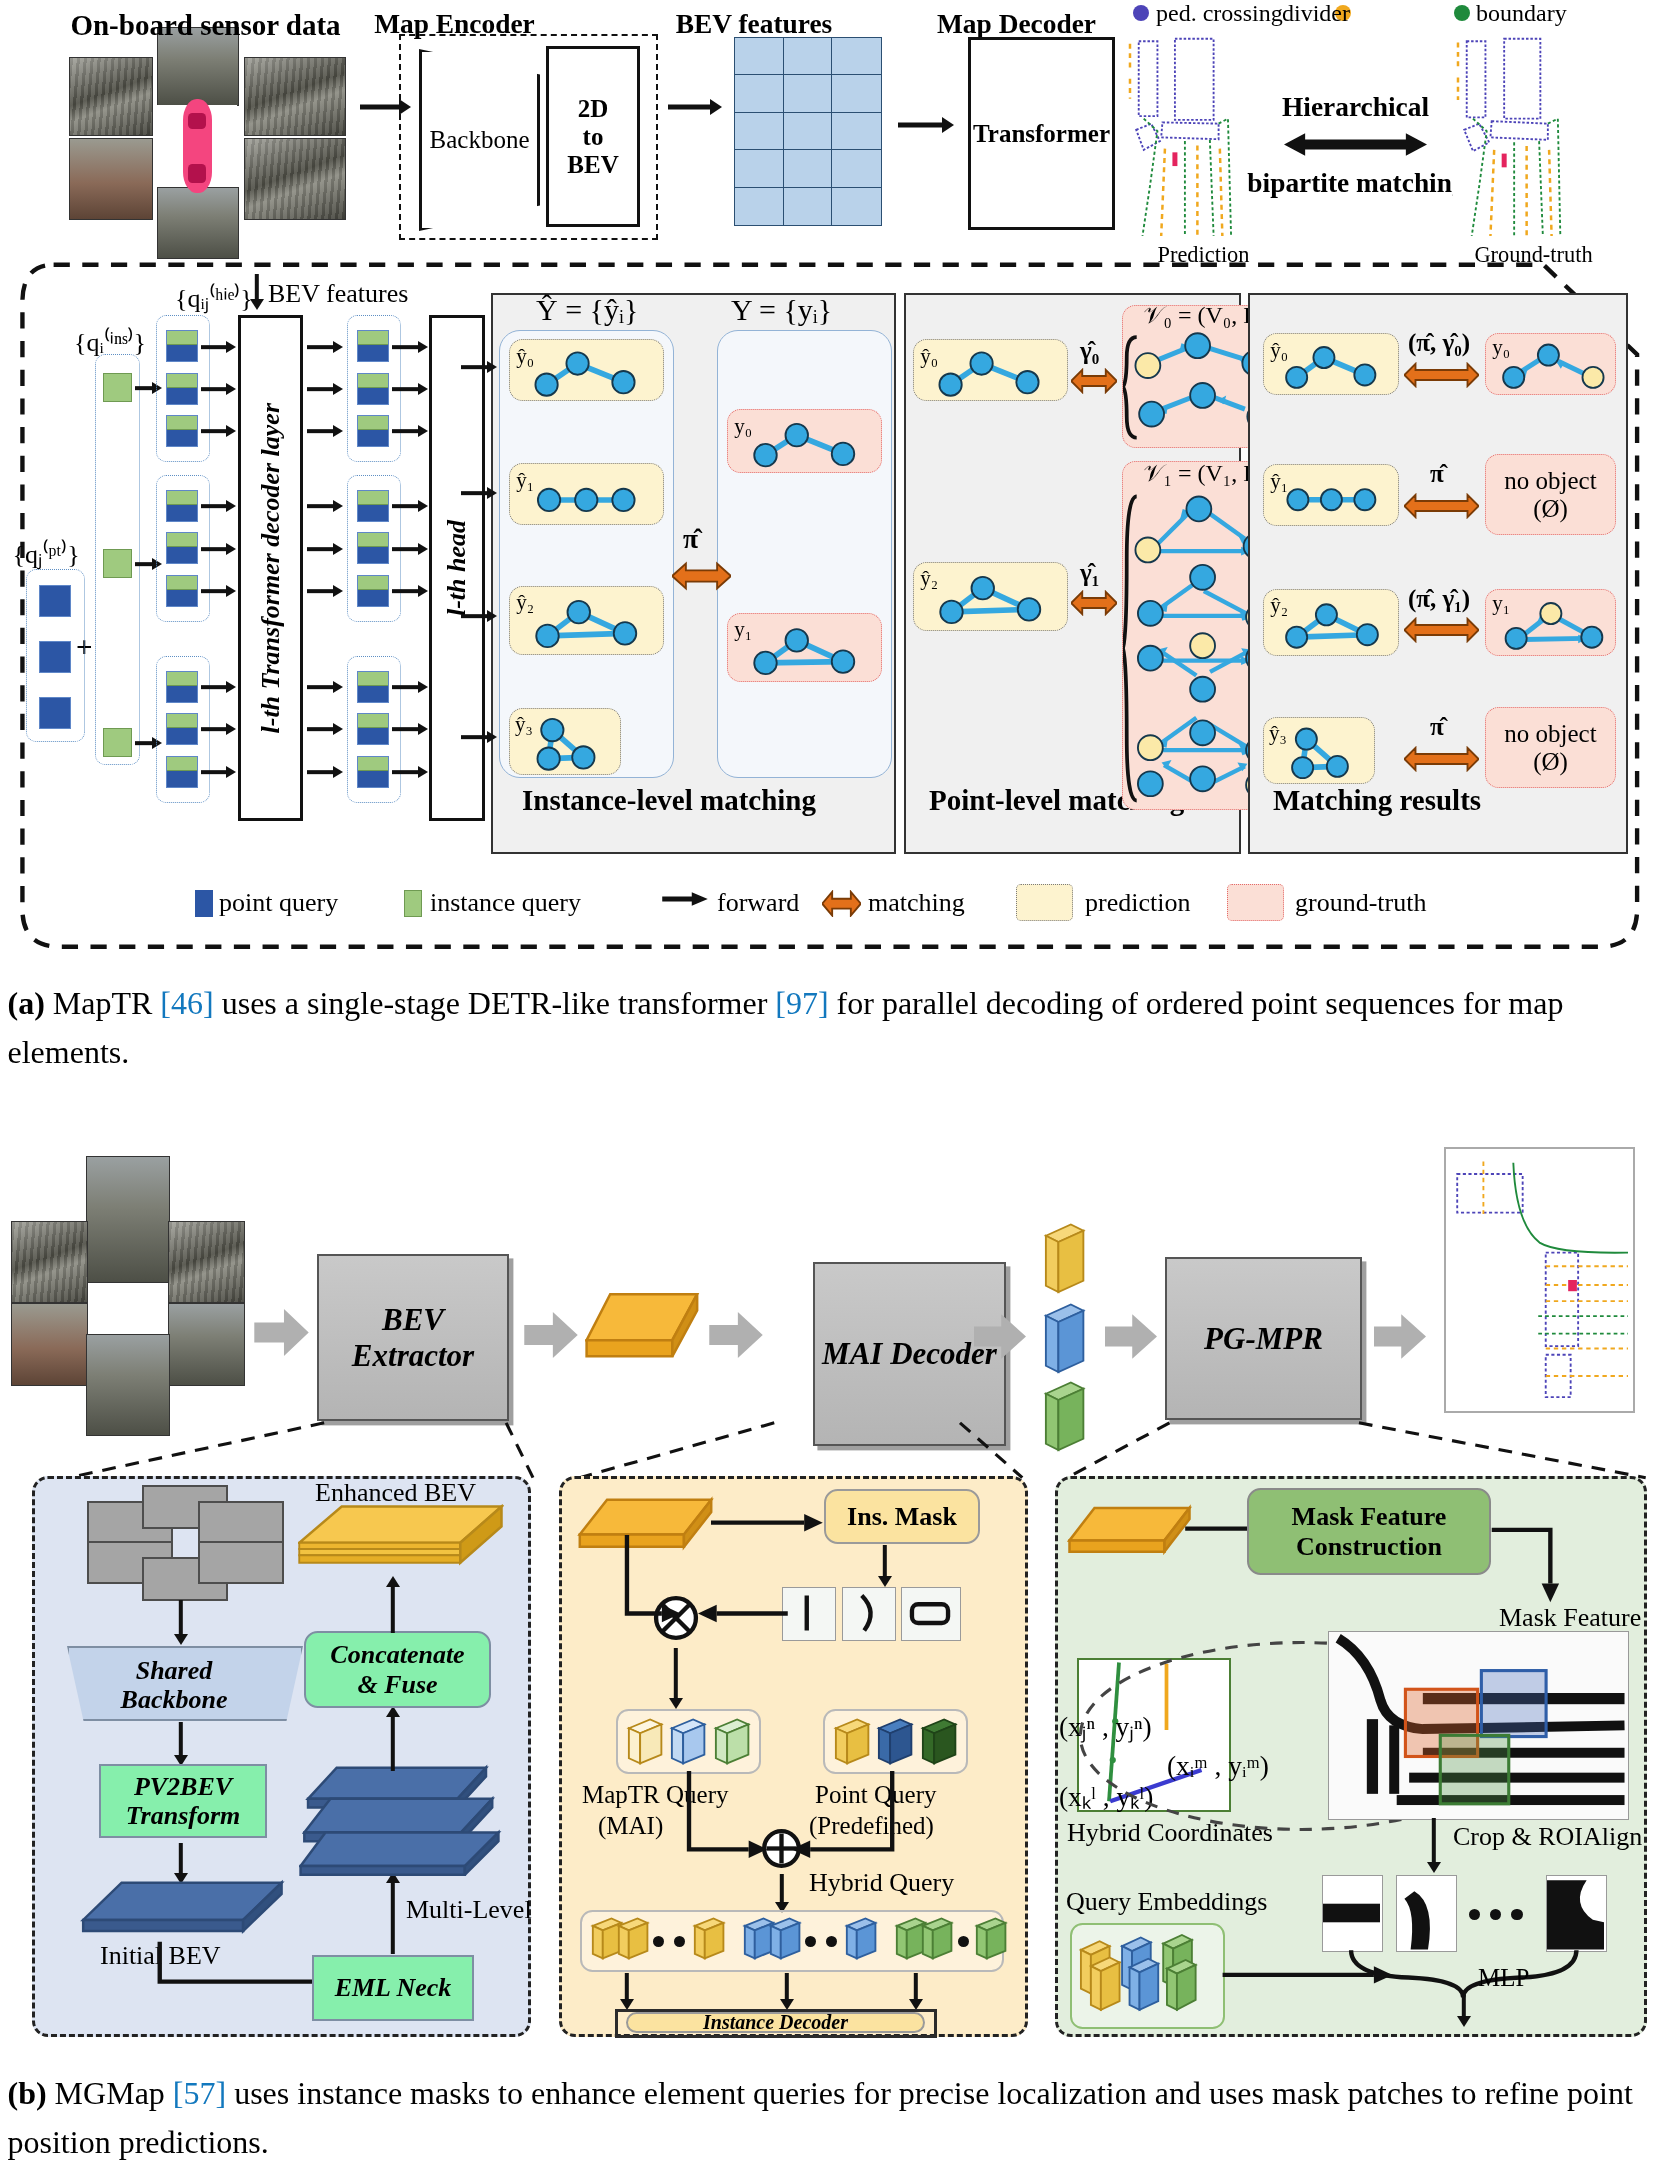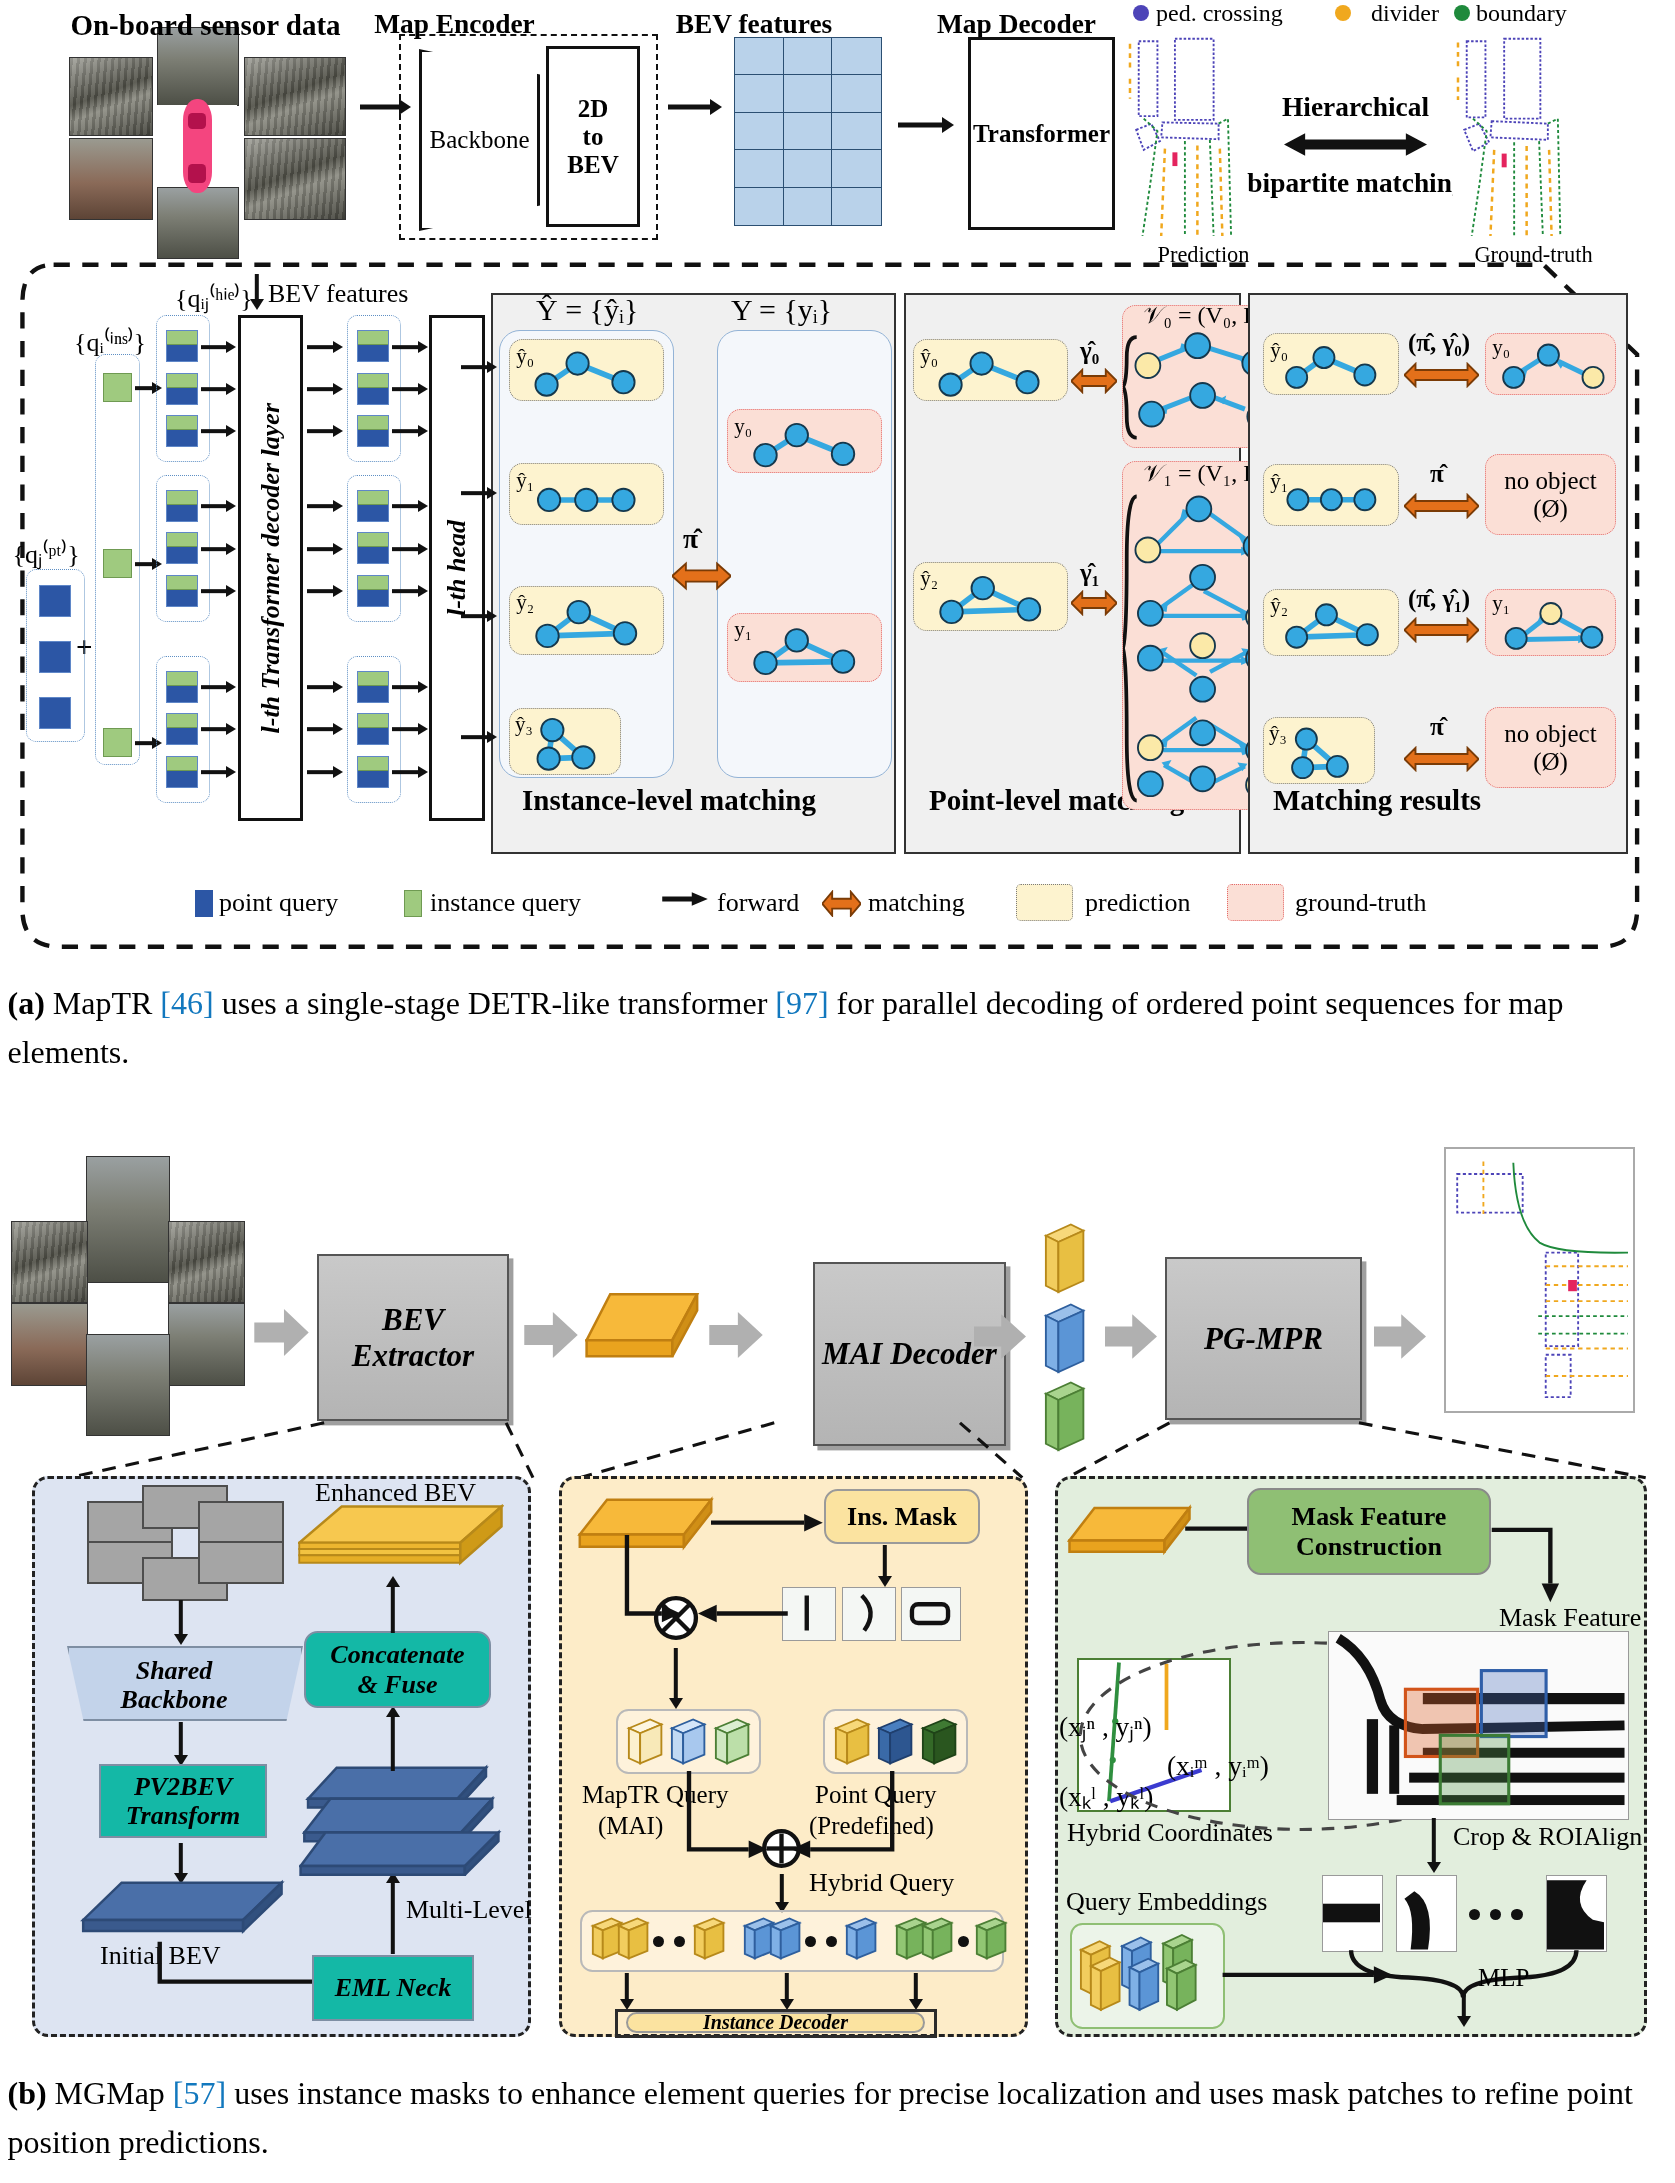--- a/index.html
+++ b/index.html
@@ -203,21 +203,21 @@
   }
   .yellowpanel{
     position:absolute; background:#fdecc8; border:3.1px dashed #222;
     border-radius:16px; box-sizing:border-box;
   }
   .greenpanel{
     position:absolute; background:#e2eedd; border:3.1px dashed #222;
     border-radius:16px; box-sizing:border-box;
   }
   .bluebox{
-    position:absolute; background:#14b8a6; border:2.5px solid #7e8ea3;
+    position:absolute; background:#86efac; border:2.5px solid #7e8ea3;
     display:flex;align-items:center;justify-content:center;text-align:center;
     font-style:italic;font-weight:bold; box-sizing:border-box;
   }
   .bluebox.round{ border-radius:13.7px; }
   .greenbox{
     position:absolute; background:#8fbf74; border:2.5px solid #8a8a8a;
     border-radius:13.7px;
     display:flex;align-items:center;justify-content:center;text-align:center;
     font-weight:bold; box-sizing:border-box;
   }
@@ -303,21 +303,21 @@
 
 <div class="lbl bold ctr" style="left:898px; top:8.7px; width:237px; font-size:27.4px;">Map Decoder</div>
 <div class="box-solid" style="left:968px; top:37px; width:147px; height:193px; font-size:25px;">Transformer</div>
 
 <div class="arrow-r" style="left:1125px; top:125px; width:55px;"></div>
 
 <div>
   <div style="position:absolute;left:1133px;top:5px;width:16px;height:16px;border-radius:50%;background:#4d44b8;"></div>
   <div class="lbl" style="left:1156px; top:0px; font-size:24px;">ped. crossing</div>
   <div style="position:absolute;left:1335px;top:5px;width:16px;height:16px;border-radius:50%;background:#f0a81e;"></div>
-  <div class="lbl" style="left:1371px; top:0px; font-size:24px;">divider</div>
+  <div class="lbl" style="left:1282px; top:0px; font-size:24px;">divider</div>
   <div style="position:absolute;left:1454px;top:5px;width:16px;height:16px;border-radius:50%;background:#1f8a3c;"></div>
   <div class="lbl" style="left:1476px; top:0px; font-size:24px;">boundary</div>
 </div>
 
 <div class="mapviz" style="left:1125px; top:30px; width:156px; height:206px;">
   <svg width="156" height="206" viewBox="0 0 250 330">
     <g stroke-dasharray="4 3" fill="none">
       <rect x="22" y="18" width="30" height="120" stroke="#4d44b8" stroke-width="3"></rect>
       <rect x="80" y="14" width="62" height="130" stroke="#4d44b8" stroke-width="3"></rect>
       <path d="M60 148 L150 150 L150 175 L58 172 Z" stroke="#4d44b8" stroke-width="3"></path>

